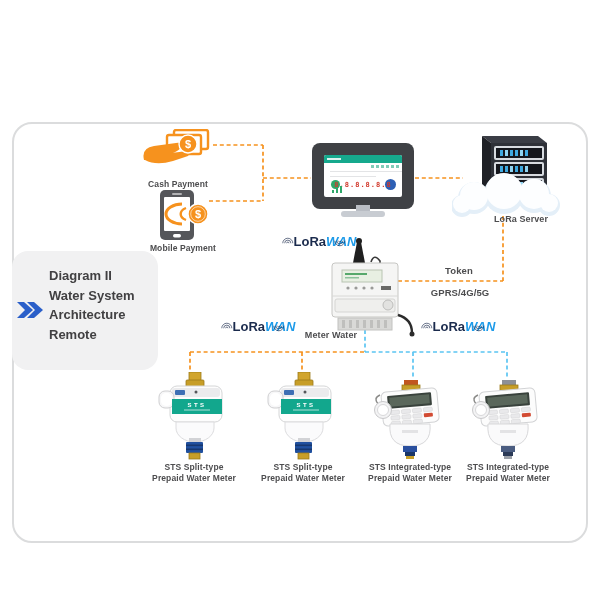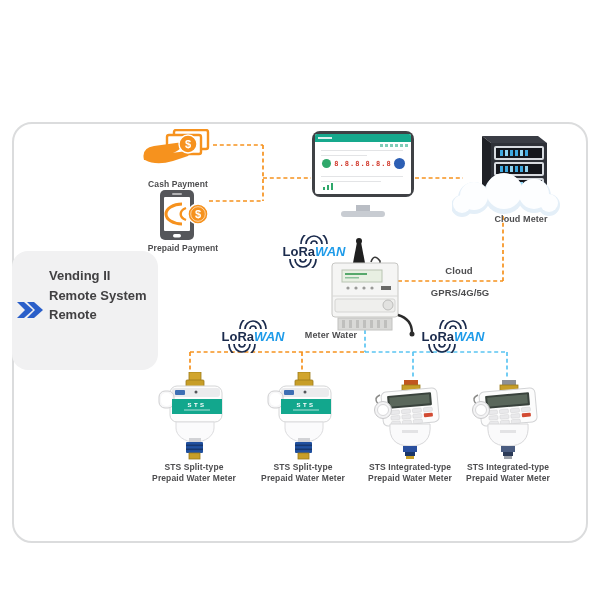--- a/index.html
+++ b/index.html
@@ -17,39 +17,39 @@
               color:#4D4D4F;line-height:11px;letter-spacing:.1px;}
   .mid-label{font-size:9px;}
   .tok-label{font-size:9.5px;}
   
   .scenario-panel{position:absolute;left:12px;top:251px;width:146px;height:119px;
                   background:#F1F1F2;border-radius:16px;z-index:3;}
   .scenario-arrow{position:absolute;left:17px;top:297px;z-index:4;}
   .scenario-title{position:absolute;left:49px;top:266px;z-index:4;font-size:13px;
                   line-height:19.5px;font-weight:600;color:#414042;}
   
-  .monitor-frame{position:absolute;left:312px;top:131px;width:102px;height:66px;
-                 background:#3F4145;border-radius:8px;padding:3px;box-sizing:border-box;z-index:2;}
+  .monitor-frame{position:absolute;left:312px;top:143px;width:102px;height:66px;
+                 background:#3F4145;border-radius:8px;padding:12px;box-sizing:border-box;z-index:2;}
   .monitor-screen{position:relative;width:100%;height:100%;background:#fff;border-radius:2px;overflow:hidden;}
   .screen-header{position:absolute;left:0;top:0;width:100%;height:8px;background:#16A98D;}
   .screen-header .logo-chip{position:absolute;left:3px;top:3px;width:14px;height:2px;background:#fff;opacity:.85;}
   .icon-strip{position:absolute;right:3px;top:10px;display:flex;gap:2px;}
   .icon-strip i{width:3px;height:3px;background:#7FCCB7;display:block;}
   .screen-line{position:absolute;left:6px;height:1px;background:#E3E4E6;width:82px;}
   .digits{position:absolute;left:0;right:0;top:26px;text-align:center;
           font-family:"DejaVu Sans Mono",monospace;font-size:7px;font-weight:bold;
           color:#D23B2E;letter-spacing:1px;}
   .dot-green{position:absolute;left:7px;top:25px;width:9px;height:9px;border-radius:50%;background:#2FA86B;}
   .dot-blue{position:absolute;right:6px;top:24px;width:11px;height:11px;border-radius:50%;background:#2D5FB4;}
   .bars{position:absolute;left:8px;bottom:4px;display:flex;align-items:flex-end;gap:2px;}
   .bars i{width:2px;background:#2FA86B;display:block;}
   .monitor-neck{position:absolute;left:356px;top:205px;width:14px;height:7px;background:#B9BDC4;z-index:2;}
   .monitor-base{position:absolute;left:341px;top:211px;width:44px;height:6px;background:#C8CCD2;border-radius:3px;z-index:2;}
   
-  .lorawan{position:absolute;display:flex;flex-direction:column;align-items:center;z-index:2;width:64px;}
+  .lorawan{position:absolute;display:flex;flex-direction:row;align-items:center;z-index:2;width:64px;}
   .lorawan .txt{font-size:13px;font-weight:bold;line-height:13px;white-space:nowrap;}
   .lorawan .p1{color:var(--navy,#1B2B4D);}
   .lorawan .p2{color:var(--blue,#1E9BE9);font-style:italic;}
   .lorawan svg.arcs-bottom{transform:rotate(180deg);margin-left:-22px;margin-top:1px;}
   .lorawan svg.arcs-top{margin-bottom:1px;}
 </style>
 </head>
 <body>
 
 <div id="stage">
@@ -72,22 +72,23 @@
     <path class="lineC" d="M413,352 V377"></path>
     <path class="lineC" d="M507,352 V377"></path>
   </svg>
 
   <div class="scenario-panel"></div>
   <svg class="scenario-arrow" width="28" height="26" viewBox="0 0 28 26">
     <polygon points="0,5 7,5 16,13 7,21 0,21 8,13" fill="#2A5FC9"></polygon>
     <polygon points="10,5 17,5 26,13 17,21 10,21 18,13" fill="#2A5FC9"></polygon>
   </svg>
   <div class="scenario-title">
-    <div>Vending II</div>
-    <div>Remote System</div>
+    <div>Diagram II</div>
+    <div>Water System</div>
+    <div>Architecture</div>
     <div>Remote</div>
   </div>
 
   <svg class="node" style="left:142px;top:129px;" width="72" height="48" viewBox="0 0 72 48">
     <rect x="32" y="1" width="34" height="19" rx="2" fill="#fff" stroke="#F6921E" stroke-width="2.4"></rect>
     <rect x="25" y="6" width="34" height="19" rx="2" fill="#fff" stroke="#F6921E" stroke-width="2.4"></rect>
     <path d="M2,31 q-3,-12 10,-14 l22,-3 q7,-1 5,4 q-1,3 -8,6 l13,-2 q5,1 2,5 l-15,5 q-17,5 -28,-1 z" fill="#F6921E"></path>
     <circle cx="46" cy="15" r="9" fill="#F6921E" stroke="#fff" stroke-width="1.4"></circle>
     <text x="46" y="19" text-anchor="middle" font-size="11" font-weight="bold" fill="#fff">$</text>
   </svg>
@@ -97,21 +98,21 @@
     <rect x="4" y="0" width="34" height="50" rx="5" fill="#55565A"></rect>
     <rect x="16" y="3" width="10" height="2" rx="1" fill="#fff" opacity="0.55"></rect>
     <rect x="8" y="7" width="26" height="34" rx="1" fill="#fff"></rect>
     <rect x="17" y="44" width="8" height="3.5" rx="1.7" fill="#fff"></rect>
     <path d="M26,14 a16,10 0 0 0 0,20" stroke="#F6921E" stroke-width="3" fill="none"></path>
     <path d="M30,18 a11,7 0 0 0 0,12" stroke="#F6921E" stroke-width="2.4" fill="none"></path>
     <circle cx="42" cy="24" r="10" fill="#F6921E" stroke="#fff" stroke-width="1.4"></circle>
     <circle cx="42" cy="24" r="7.3" fill="none" stroke="#fff" stroke-width="1" opacity="0.6"></circle>
     <text x="42" y="28" text-anchor="middle" font-size="11" font-weight="bold" fill="#fff">$</text>
   </svg>
-  <div class="node-label" style="left:133px;top:243px;width:100px;">Prepaid Payment</div>
+  <div class="node-label" style="left:133px;top:243px;width:100px;">Mobile Payment</div>
 
   <div class="monitor-frame">
     <div class="monitor-screen">
       <div class="screen-header">
           <span class="logo-chip"></span>
         </div>
       <div class="icon-strip">
           <i></i>
           <i></i>
           <i></i>
@@ -176,23 +177,23 @@
       <circle cx="82" cy="70" r="17" fill="#E4EFF8"></circle>
         <circle cx="10" cy="80" r="11" fill="#E4EFF8"></circle>
       <circle cx="97" cy="79" r="11" fill="#E4EFF8"></circle>
       <circle cx="22" cy="70" r="14" fill="#FDFEFF"></circle>
         <circle cx="52" cy="65" r="18" fill="#FDFEFF"></circle>
       <circle cx="82" cy="68" r="15" fill="#FDFEFF"></circle>
         <circle cx="10" cy="78" r="9" fill="#FDFEFF"></circle>
       <circle cx="97" cy="77" r="9" fill="#FDFEFF"></circle>
     </g>
   </svg>
-  <div class="node-label mid-label" style="left:476px;top:214px;width:90px;">Cloud Meter</div>
-
-  <div class="node-label tok-label" style="left:429px;top:265px;width:60px;">Cloud</div>
+  <div class="node-label mid-label" style="left:476px;top:214px;width:90px;">LoRa Server</div>
+
+  <div class="node-label tok-label" style="left:429px;top:265px;width:60px;">Token</div>
   <div class="node-label tok-label" style="left:415px;top:287px;width:90px;">GPRS/4G/5G</div>
 
   <div class="lorawan" style="left:282px;top:235px;">
     <svg class="arcs-top" width="30" height="9" viewBox="0 0 30 9">
       <path d="M2,9 A13,13 0 0 1 28,9" stroke="#1B2B4D" stroke-width="1.7" fill="none"></path>
       <path d="M7,9 A8,8 0 0 1 23,9" stroke="#1B2B4D" stroke-width="1.7" fill="none"></path>
       <path d="M12,9 A3,3 0 0 1 18,9" stroke="#1B2B4D" stroke-width="1.7" fill="none"></path>
     </svg>
     <div class="txt"><span class="p1">LoRa</span><span class="p2">WAN</span></div>
     <svg class="arcs-bottom" width="30" height="9" viewBox="0 0 30 9">

